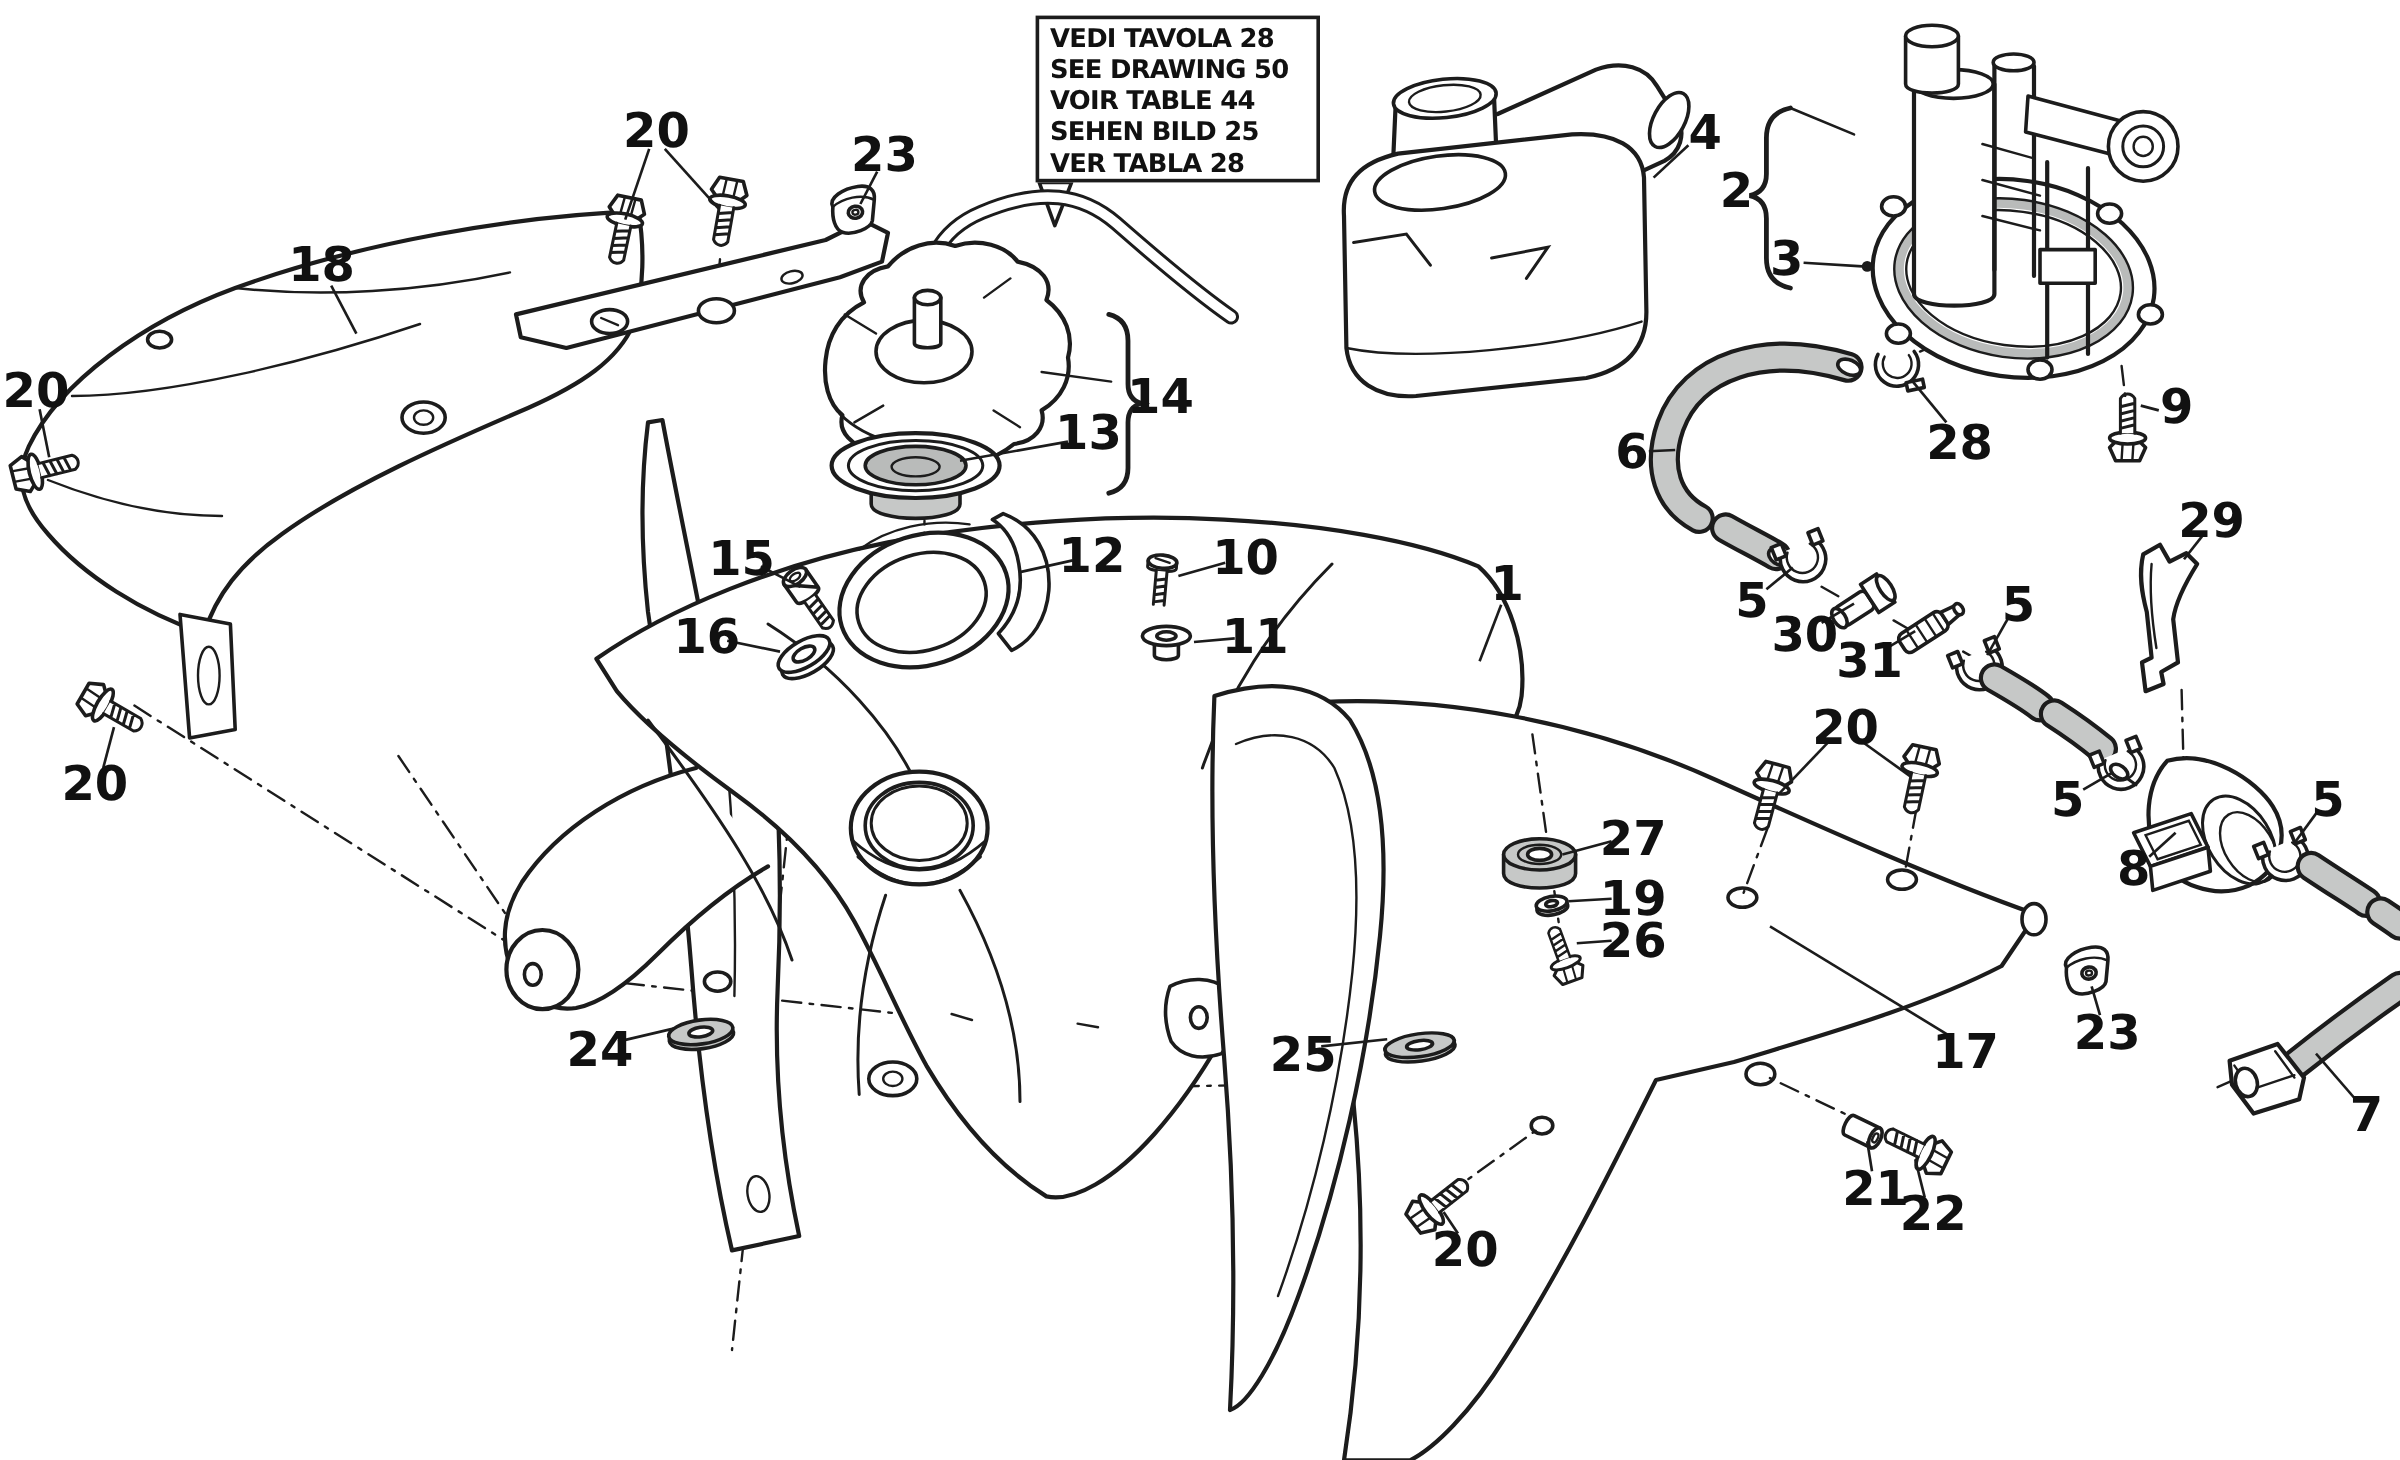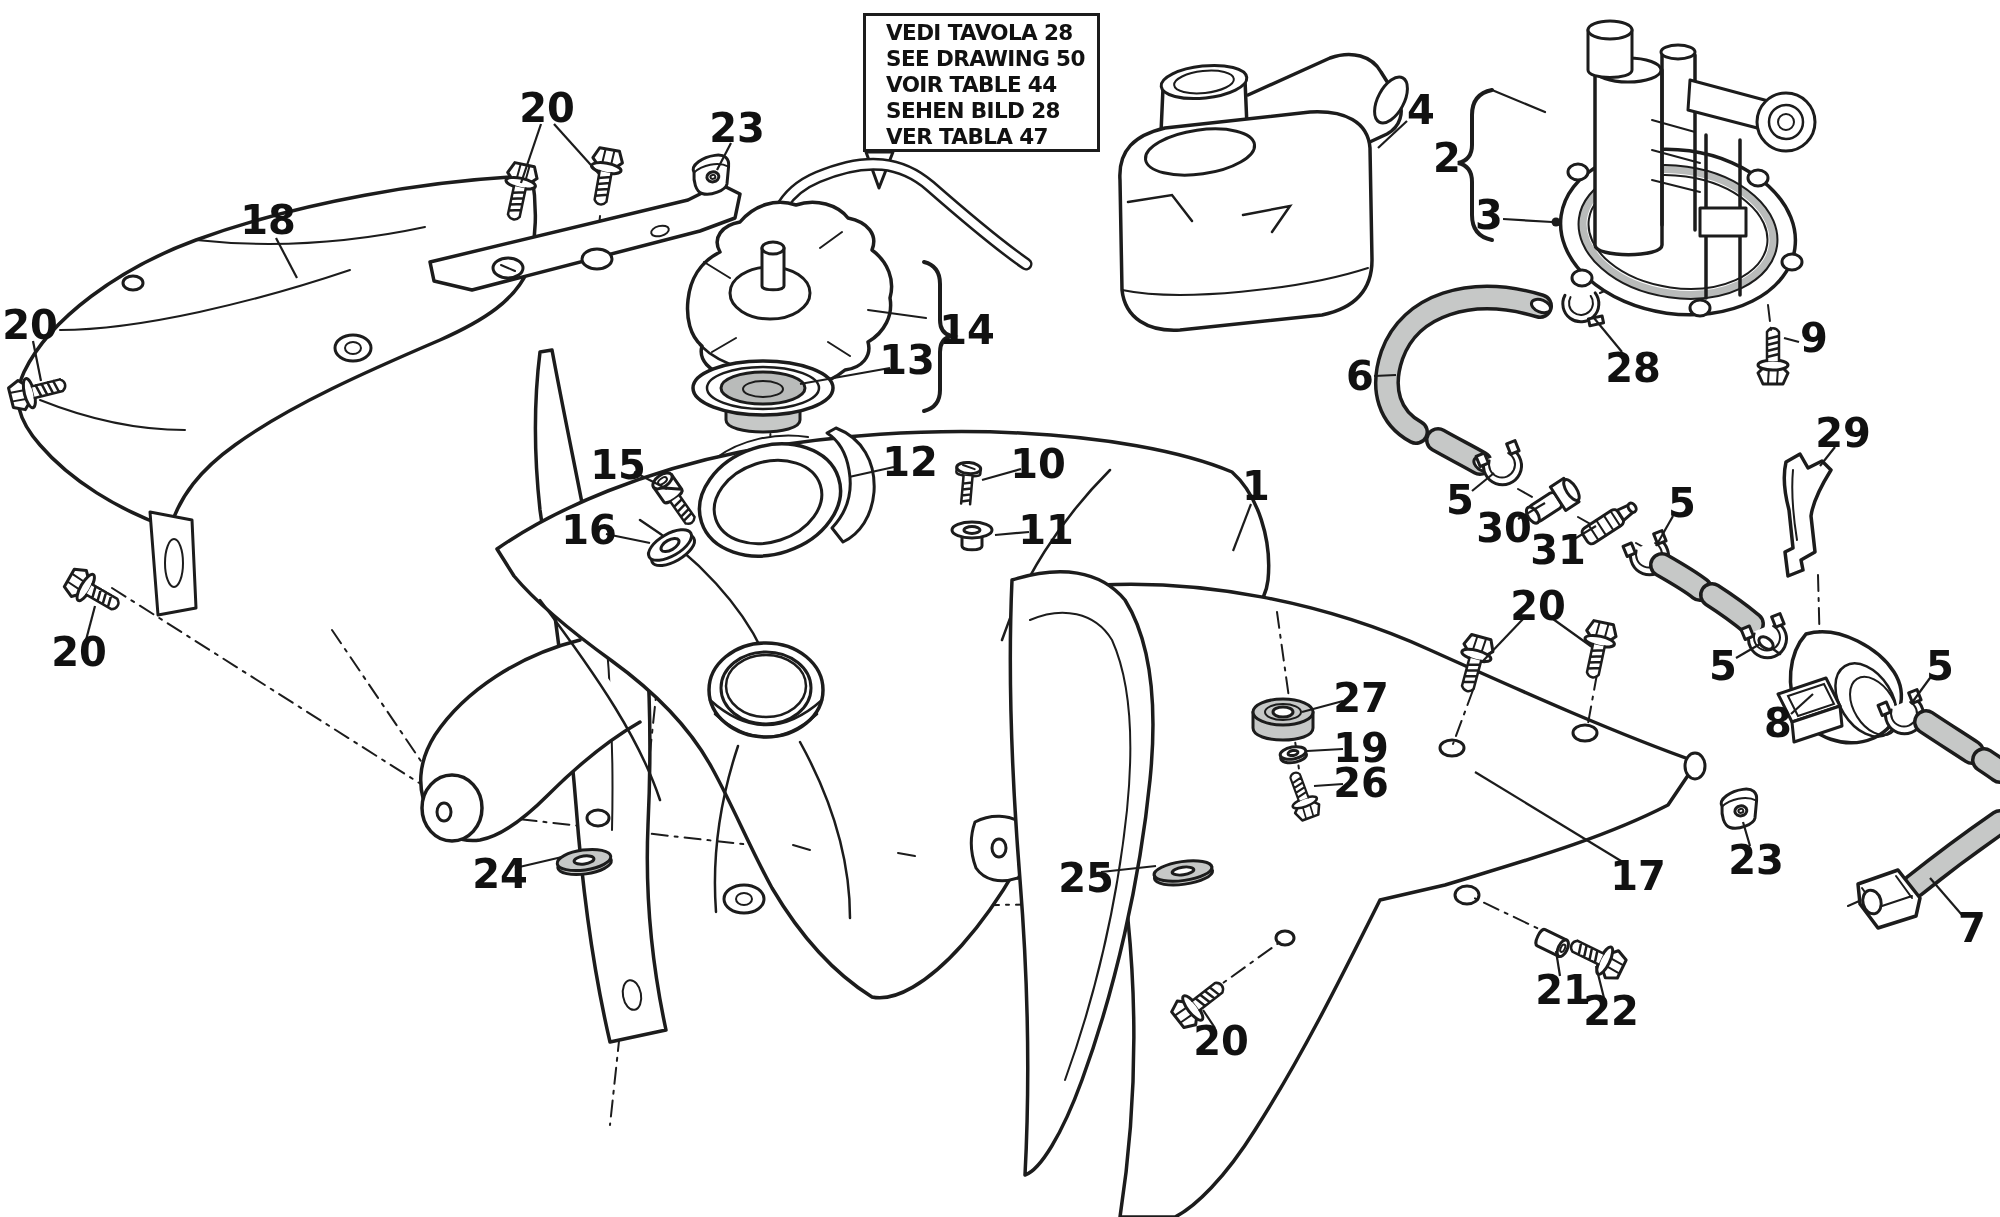--- a/index.html
+++ b/index.html
@@ -13,21 +13,21 @@
   .ln25{fill:none;stroke:#1c1c1c;stroke-width:2.5;stroke-linecap:round;}
   .ln2{fill:none;stroke:#1c1c1c;stroke-width:2;stroke-linecap:round;}
   .gray{fill:#c6c8c7;}
   .gray2{fill:#b9bbba;}
   .dash{fill:none;stroke:#1c1c1c;stroke-width:2;stroke-dasharray:16 7 3 7;stroke-linecap:round;}
   .hoseO{fill:none;stroke:#1c1c1c;stroke-width:26;stroke-linecap:round;}
   .hoseI{fill:none;stroke:#c6c8c7;stroke-width:19;stroke-linecap:round;}
   .hoseO2{fill:none;stroke:#1c1c1c;stroke-width:13;stroke-linecap:round;}
   .hoseI2{fill:none;stroke:#ffffff;stroke-width:8;stroke-linecap:round;}
   #note-box{position:absolute;left:863px;top:13px;width:237px;height:139px;background:#fff;
-            border:3.5px solid #1c1c1c;box-sizing:border-box;padding:4px 0 0 20px;z-index:5;}
+            border:3.5px solid #1c1c1c;box-sizing:border-box;padding:4px 0 0 9px;z-index:5;}
   #note-box .nline{font-size:21.5px;font-weight:bold;letter-spacing:-0.6px;line-height:26px;
             color:#111;white-space:nowrap;}
   .callout-text{font-weight:bold;font-size:40px;fill:#111;}
 </style>
 </head>
 <body>
 
 <div id="stage">
 
 <svg id="diagram" viewBox="0 0 2000 1217" width="2000" height="1217">
@@ -430,17 +430,17 @@
         <text x="1611" y="1011" dy="0.36em" text-anchor="middle" class="callout-text">22</text>
         <line x1="1215" y1="1028" x2="1203" y2="1010" stroke="#1c1c1c" stroke-width="2.2"></line>
         <text x="1221" y="1041" dy="0.36em" text-anchor="middle" class="callout-text">20</text>
       </g>
 </svg>
 
 <div id="note-box">
   <div class="nline">VEDI TAVOLA 28</div>
   <div class="nline">SEE DRAWING 50</div>
   <div class="nline">VOIR TABLE 44</div>
-  <div class="nline">SEHEN BILD 28</div>
-  <div class="nline">VER TABLA 47</div>
+  <div class="nline">SEHEN BILD 25</div>
+  <div class="nline">VER TABLA 28</div>
 </div>
 
 </div>
 
 </body></html>

